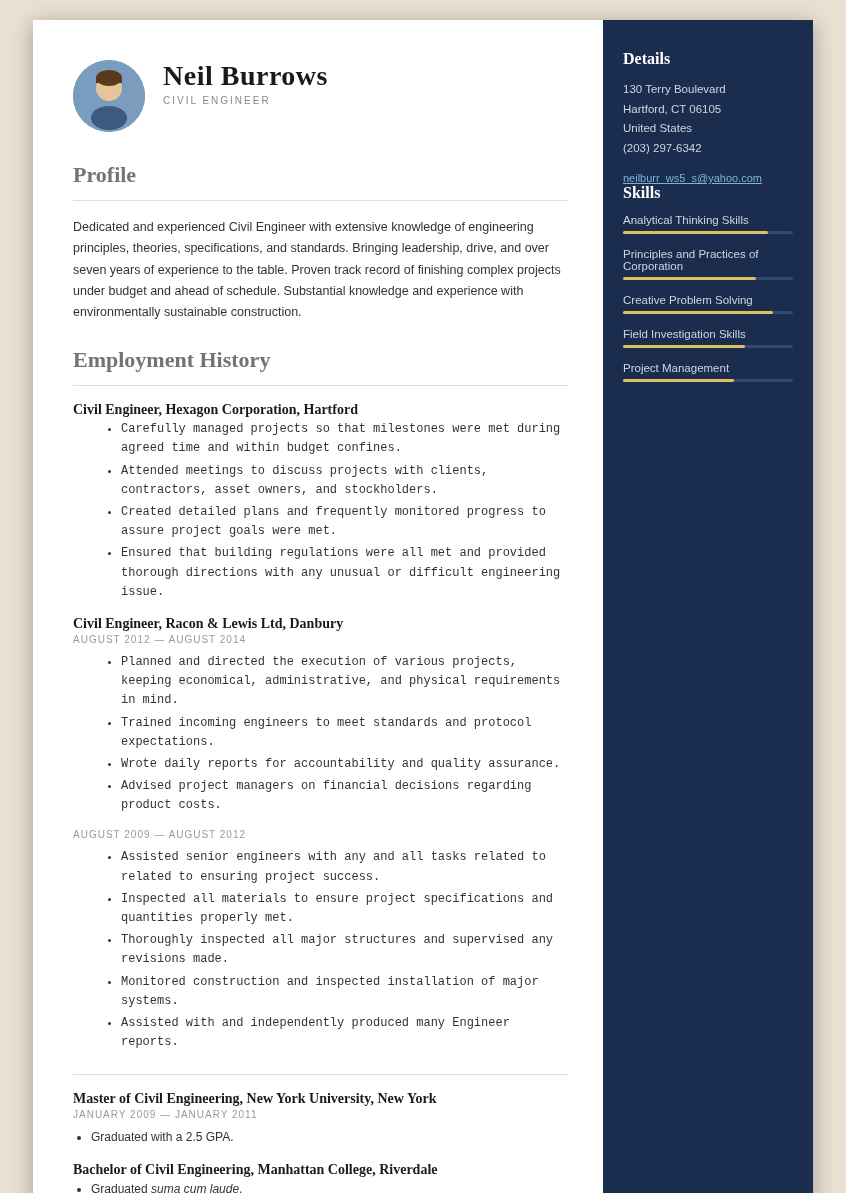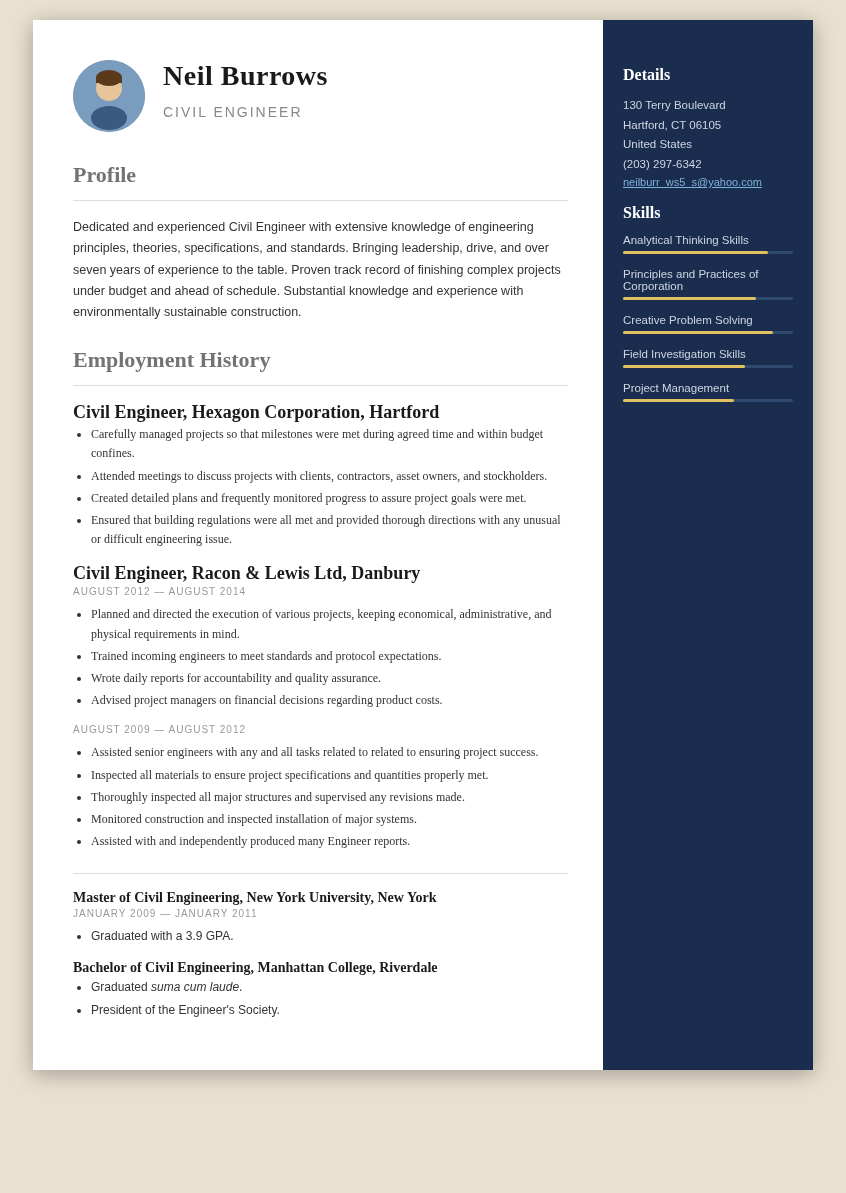--- a/index.html
+++ b/index.html
@@ -53,26 +53,26 @@
       width: 72px;
       height: 72px;
     }
     .header-info h1 {
       font-size: 28px;
       font-weight: bold;
       color: #1a1a1a;
       letter-spacing: 0.5px;
     }
     .header-info .subtitle {
-      font-size: 14px;
+      font-size: 10px;
       letter-spacing: 2px;
       color: #888;
       text-transform: uppercase;
       font-family: Arial, sans-serif;
-      margin-top: 12px;
+      margin-top: 3px;
     }
 
     
     .section-title {
       font-size: 22px;
       font-weight: bold;
       color: #737373;
       margin-bottom: 12px;
       margin-top: 0;
     }
@@ -91,21 +91,21 @@
       line-height: 1.7;
       color: #333;
       font-family: Arial, sans-serif;
     }
 
     
     .employment-section {
       margin-bottom: 22px;
     }
     .job-title {
-      font-size: 18px;
+      font-size: 14px;
       font-weight: bold;
       color: #1a1a1a;
       margin-bottom: 2px;
     }
     .job-dates {
       font-size: 10px;
       color: #999;
       letter-spacing: 1px;
       text-transform: uppercase;
       font-family: Arial, sans-serif;
@@ -113,22 +113,23 @@
     }
     .job-bullets {
       list-style: disc;
       padding-left: 18px;
       margin-bottom: 14px;
     }
     .job-bullets li {
       font-size: 12px;
       line-height: 1.6;
       color: #333;
-      font-family: Liberation Serif, serif;
+      font-family: Liberation Mono, monospace;
       margin-bottom: 3px;
+      margin-left: 30px;
     }
 
     
     .education-section {
       margin-bottom: 10px;
     }
     .edu-title {
       font-size: 14px;
       font-weight: bold;
       color: #1a1a1a;
@@ -156,21 +157,21 @@
 
     
     .right-section-title {
       font-size: 16px;
       font-weight: bold;
       color: #fff;
       margin-bottom: 12px;
       margin-top: 24px;
     }
     .right-section-title:first-child {
-      margin-top: 16px;
+      margin-top: 0;
     }
     .detail-line {
       font-size: 11.5px;
       color: #cdd5e0;
       font-family: Arial, sans-serif;
       line-height: 1.7;
     }
     .detail-link {
       font-size: 11px;
       color: #7db3d8;
@@ -270,21 +271,21 @@
       </div>
     </div>
 
     <div class="education-section">
       <hr class="section-divider">
 
       <div>
         <div class="edu-title">Master of Civil Engineering, New York University, New York</div>
         <div class="edu-dates">January 2009 — January 2011</div>
         <ul class="edu-bullets">
-          <li>Graduated with a 3.9 GPA.</li>
+          <li>Graduated with a 2.5 GPA.</li>
         </ul>
       </div>
 
       <div style="margin-top:14px;">
         <div class="edu-title">Bachelor of Civil Engineering, Manhattan College, Riverdale</div>
         <ul class="edu-bullets">
           <li>Graduated <em>suma cum laude</em>.</li>
           <li>President of the Engineer's Society.</li>
         </ul>
       </div>
@@ -293,21 +294,21 @@
   </div>
 
   <div class="right-column">
 
     <div>
       <div class="right-section-title">Details</div>
       <div class="detail-line">130 Terry Boulevard</div>
       <div class="detail-line">Hartford, CT 06105</div>
       <div class="detail-line">United States</div>
       <div class="detail-line">(203) 297-6342</div>
-      <div class="detail-link" style="margin-top:2px;cursor:pointer;">neilburr_ws5_s@yahoo.com</div>
+      <div class="detail-link" style="margin-top:14px;cursor:pointer;">neilburr_ws5_s@yahoo.com</div>
     </div>
 
     <div>
       <div class="right-section-title">Skills</div>
 
       <div class="skill-item">
         <div class="skill-name">Analytical Thinking Skills</div>
         <div class="skill-bar-bg">
           <div class="skill-bar-fill" style="width:85%"></div>
         </div>

